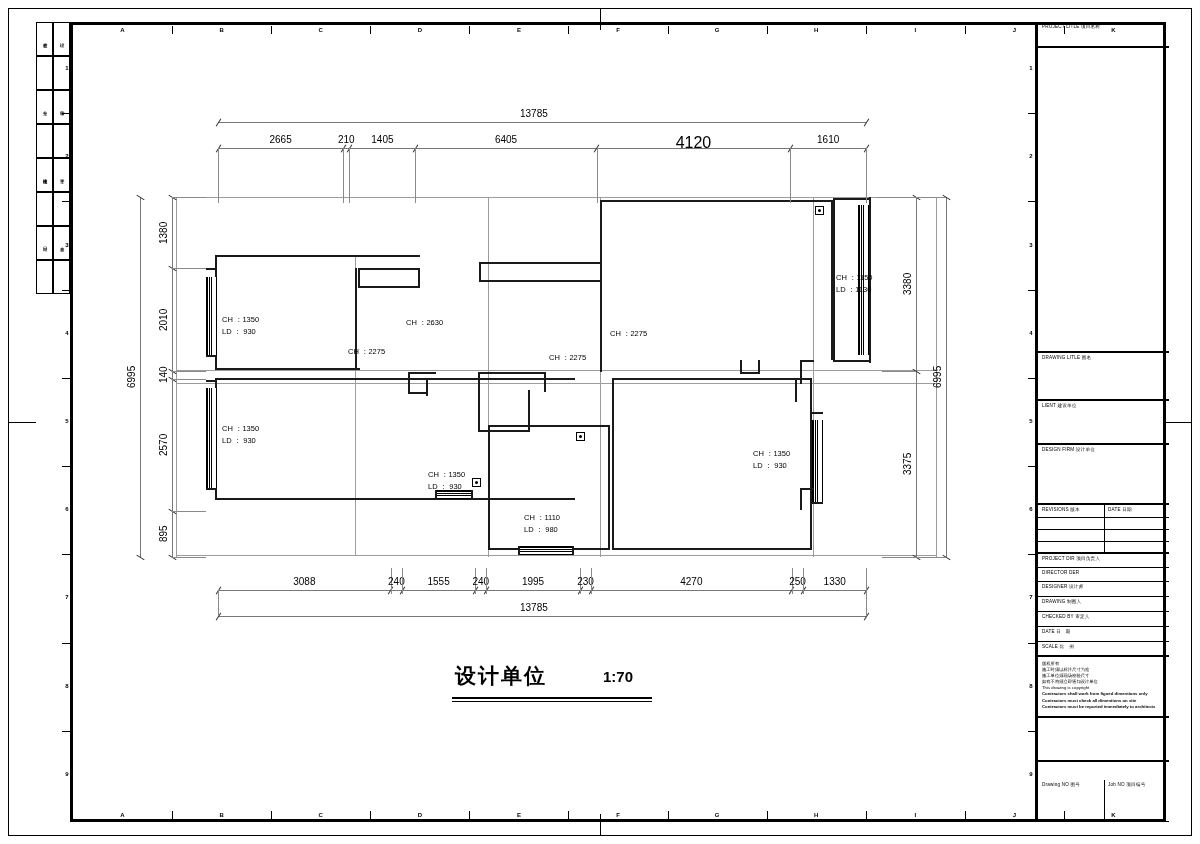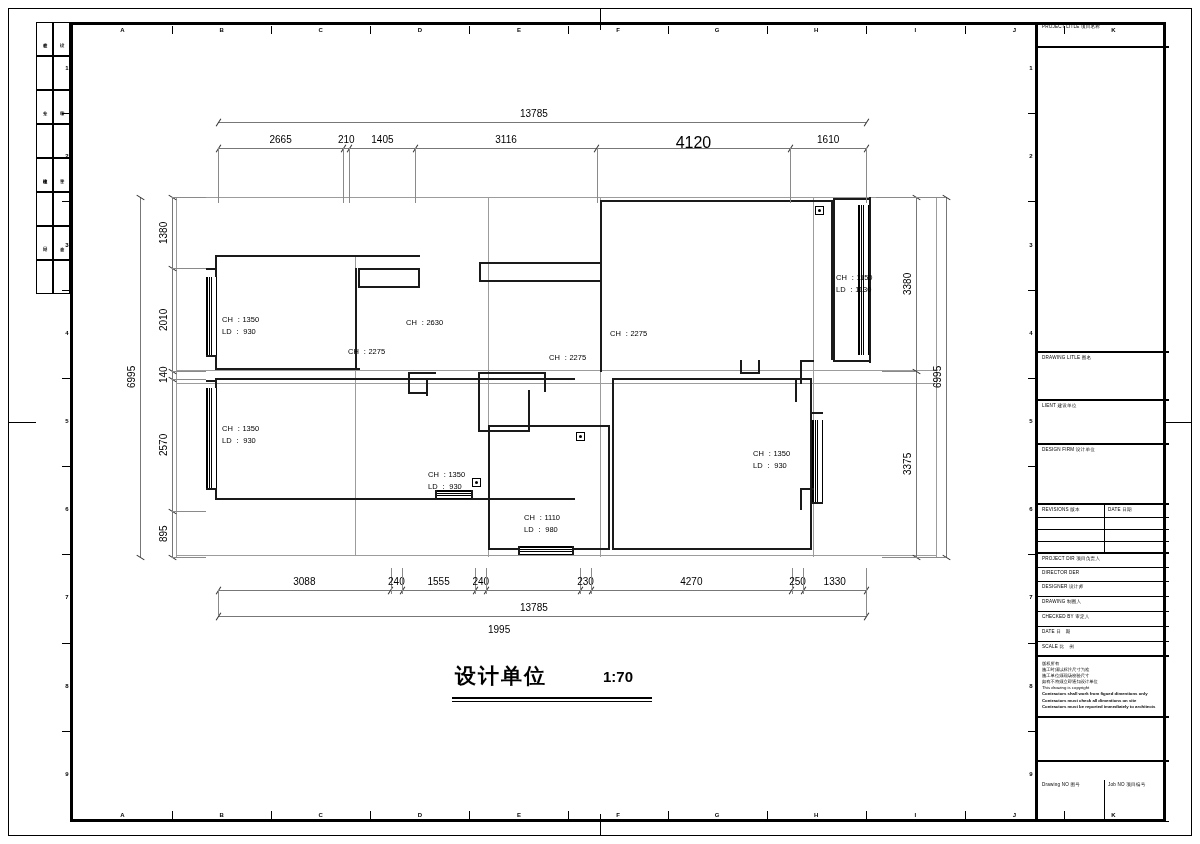--- a/index.html
+++ b/index.html
@@ -386,21 +386,21 @@
     <div class="tick" style="position: absolute; left: 213.5px; top: 148px; width: 9px; height: 1px; background: rgb(51, 51, 51); transform: rotate(-58deg);"></div>
     <div class="dimtext" style="position: absolute; left: 260.638px; top: 134px; width: 40px; text-align: center; font-size: 10px;">2665</div>
     <div class="tick" style="position: absolute; left: 338.775px; top: 148px; width: 9px; height: 1px; background: rgb(51, 51, 51); transform: rotate(-58deg);"></div>
     <div class="extline" style="position: absolute; left: 343.275px; top: 148px; width: 1px; height: 55px; background: rgb(138, 138, 138);"></div>
     <div class="dimtext" style="position: absolute; left: 326.331px; top: 134px; width: 40px; text-align: center; font-size: 10px;">210</div>
     <div class="tick" style="position: absolute; left: 344.886px; top: 148px; width: 9px; height: 1px; background: rgb(51, 51, 51); transform: rotate(-58deg);"></div>
     <div class="extline" style="position: absolute; left: 349.386px; top: 148px; width: 1px; height: 55px; background: rgb(138, 138, 138);"></div>
     <div class="dimtext" style="position: absolute; left: 362.409px; top: 134px; width: 40px; text-align: center; font-size: 10px;">1405</div>
     <div class="tick" style="position: absolute; left: 410.932px; top: 148px; width: 9px; height: 1px; background: rgb(51, 51, 51); transform: rotate(-58deg);"></div>
     <div class="extline" style="position: absolute; left: 415.432px; top: 148px; width: 1px; height: 55px; background: rgb(138, 138, 138);"></div>
-    <div class="dimtext" style="position: absolute; left: 486.039px; top: 134px; width: 40px; text-align: center; font-size: 10px;">3116</div>
+    <div class="dimtext" style="position: absolute; left: 486.039px; top: 134px; width: 40px; text-align: center; font-size: 10px;">6405</div>
     <div class="tick" style="position: absolute; left: 592.146px; top: 148px; width: 9px; height: 1px; background: rgb(51, 51, 51); transform: rotate(-58deg);"></div>
     <div class="extline" style="position: absolute; left: 596.646px; top: 148px; width: 1px; height: 55px; background: rgb(138, 138, 138);"></div>
     <div class="dimtext" style="position: absolute; left: 673.482px; top: 134px; width: 40px; text-align: center; font-size: 16px;">4120</div>
     <div class="tick" style="position: absolute; left: 785.818px; top: 148px; width: 9px; height: 1px; background: rgb(51, 51, 51); transform: rotate(-58deg);"></div>
     <div class="extline" style="position: absolute; left: 790.318px; top: 148px; width: 1px; height: 55px; background: rgb(138, 138, 138);"></div>
     <div class="dimtext" style="position: absolute; left: 808.159px; top: 134px; width: 40px; text-align: center; font-size: 10px;">1610</div>
     <div class="tick" style="position: absolute; left: 861.5px; top: 148px; width: 9px; height: 1px; background: rgb(51, 51, 51); transform: rotate(-58deg);"></div>
     <div class="extline" style="position: absolute; left: 866px; top: 148px; width: 1px; height: 55px; background: rgb(138, 138, 138);"></div>
     <div class="extline" style="position: absolute; left: 218px; top: 148px; width: 1px; height: 55px; background: rgb(138, 138, 138);"></div>
     <div class="dimline" style="position: absolute; left: 218px; top: 590px; width: 648px; height: 1px; background: rgb(119, 119, 119);"></div>
@@ -410,21 +410,21 @@
     <div class="extline" style="position: absolute; left: 390.753px; top: 568px; width: 1px; height: 26px; background: rgb(138, 138, 138);"></div>
     <div class="dimtext" style="position: absolute; left: 376.394px; top: 576px; width: 40px; text-align: center; font-size: 10px;">240</div>
     <div class="tick" style="position: absolute; left: 397.535px; top: 590px; width: 9px; height: 1px; background: rgb(51, 51, 51); transform: rotate(-58deg);"></div>
     <div class="extline" style="position: absolute; left: 402.035px; top: 568px; width: 1px; height: 26px; background: rgb(138, 138, 138);"></div>
     <div class="dimtext" style="position: absolute; left: 418.583px; top: 576px; width: 40px; text-align: center; font-size: 10px;">1555</div>
     <div class="tick" style="position: absolute; left: 470.632px; top: 590px; width: 9px; height: 1px; background: rgb(51, 51, 51); transform: rotate(-58deg);"></div>
     <div class="extline" style="position: absolute; left: 475.132px; top: 568px; width: 1px; height: 26px; background: rgb(138, 138, 138);"></div>
     <div class="dimtext" style="position: absolute; left: 460.773px; top: 576px; width: 40px; text-align: center; font-size: 10px;">240</div>
     <div class="tick" style="position: absolute; left: 481.913px; top: 590px; width: 9px; height: 1px; background: rgb(51, 51, 51); transform: rotate(-58deg);"></div>
     <div class="extline" style="position: absolute; left: 486.413px; top: 568px; width: 1px; height: 26px; background: rgb(138, 138, 138);"></div>
-    <div class="dimtext" style="position: absolute; left: 488px; top: 576px; width: 40px; font-size: 10px; margin-top: 48px;">1995</div>
+    <div class="dimtext" style="position: absolute; left: 513px; top: 576px; width: 40px; text-align: center; font-size: 10px;">1995</div>
     <div class="tick" style="position: absolute; left: 575.694px; top: 590px; width: 9px; height: 1px; background: rgb(51, 51, 51); transform: rotate(-58deg);"></div>
     <div class="extline" style="position: absolute; left: 580.194px; top: 568px; width: 1px; height: 26px; background: rgb(138, 138, 138);"></div>
     <div class="dimtext" style="position: absolute; left: 565.6px; top: 576px; width: 40px; text-align: center; font-size: 10px;">230</div>
     <div class="tick" style="position: absolute; left: 586.505px; top: 590px; width: 9px; height: 1px; background: rgb(51, 51, 51); transform: rotate(-58deg);"></div>
     <div class="extline" style="position: absolute; left: 591.005px; top: 568px; width: 1px; height: 26px; background: rgb(138, 138, 138);"></div>
     <div class="dimtext" style="position: absolute; left: 671.367px; top: 576px; width: 40px; text-align: center; font-size: 10px;">4270</div>
     <div class="tick" style="position: absolute; left: 787.228px; top: 590px; width: 9px; height: 1px; background: rgb(51, 51, 51); transform: rotate(-58deg);"></div>
     <div class="extline" style="position: absolute; left: 791.728px; top: 568px; width: 1px; height: 26px; background: rgb(138, 138, 138);"></div>
     <div class="dimtext" style="position: absolute; left: 777.604px; top: 576px; width: 40px; text-align: center; font-size: 10px;">250</div>
     <div class="tick" style="position: absolute; left: 798.98px; top: 590px; width: 9px; height: 1px; background: rgb(51, 51, 51); transform: rotate(-58deg);"></div>

